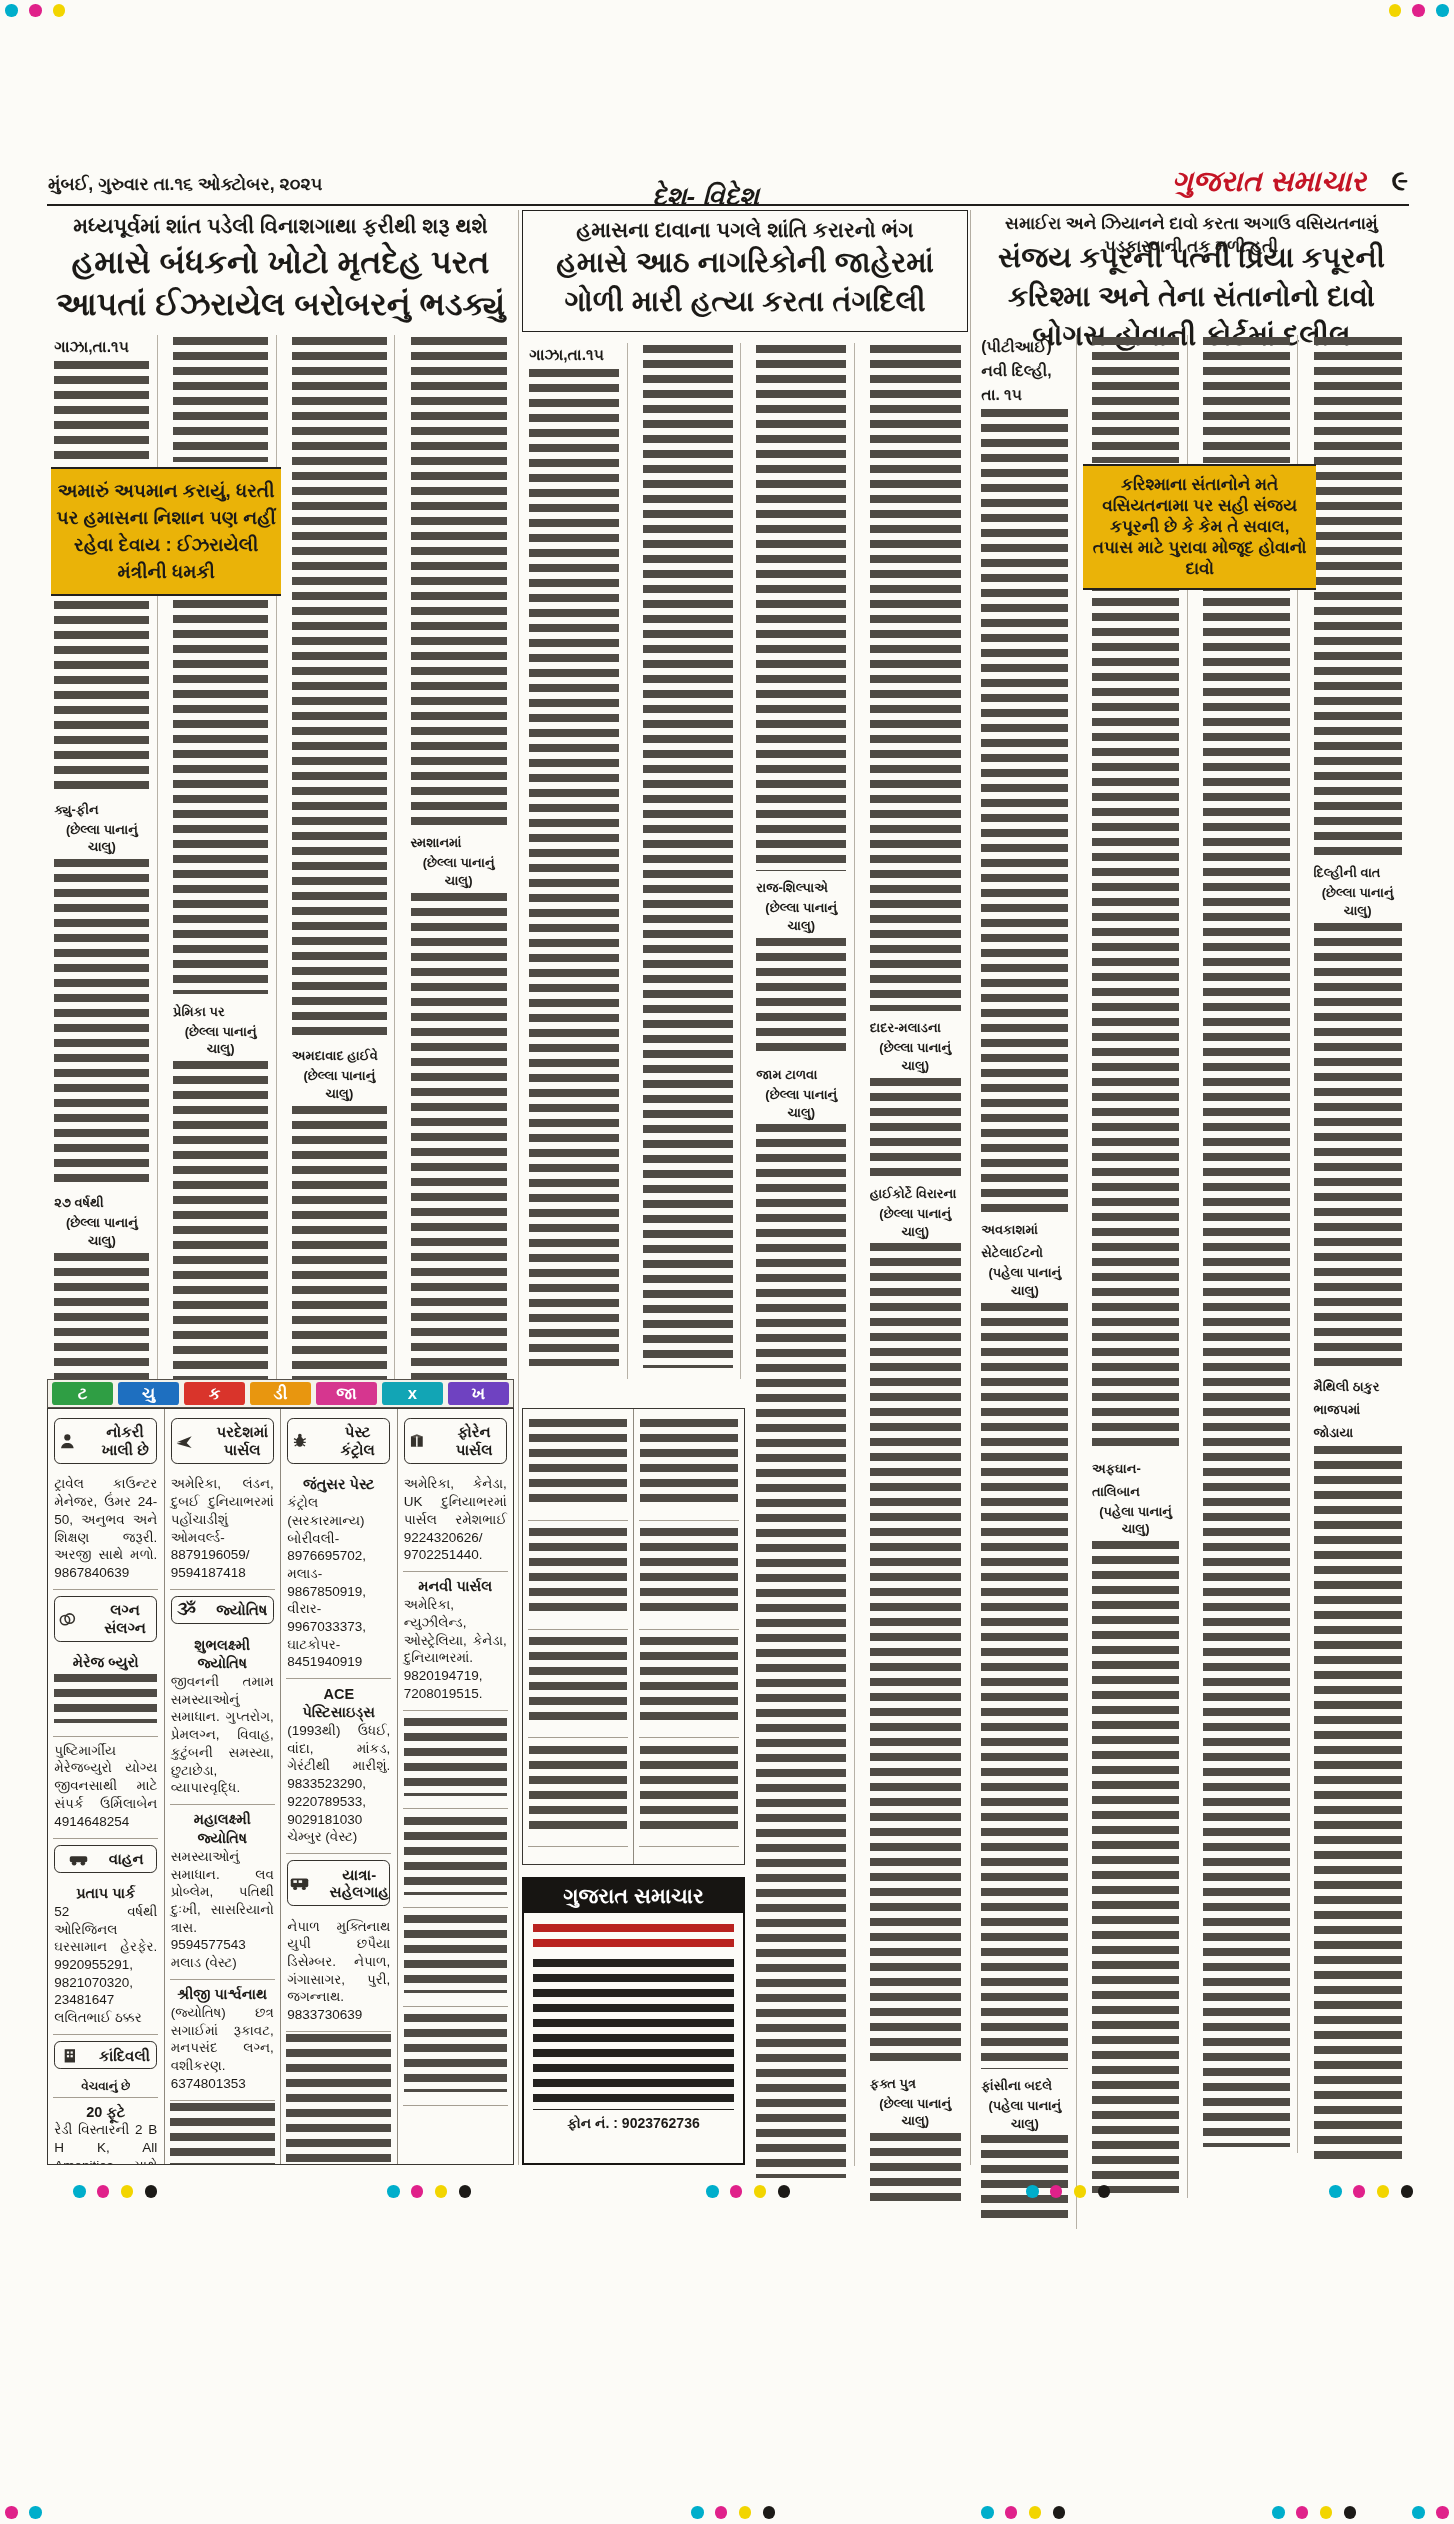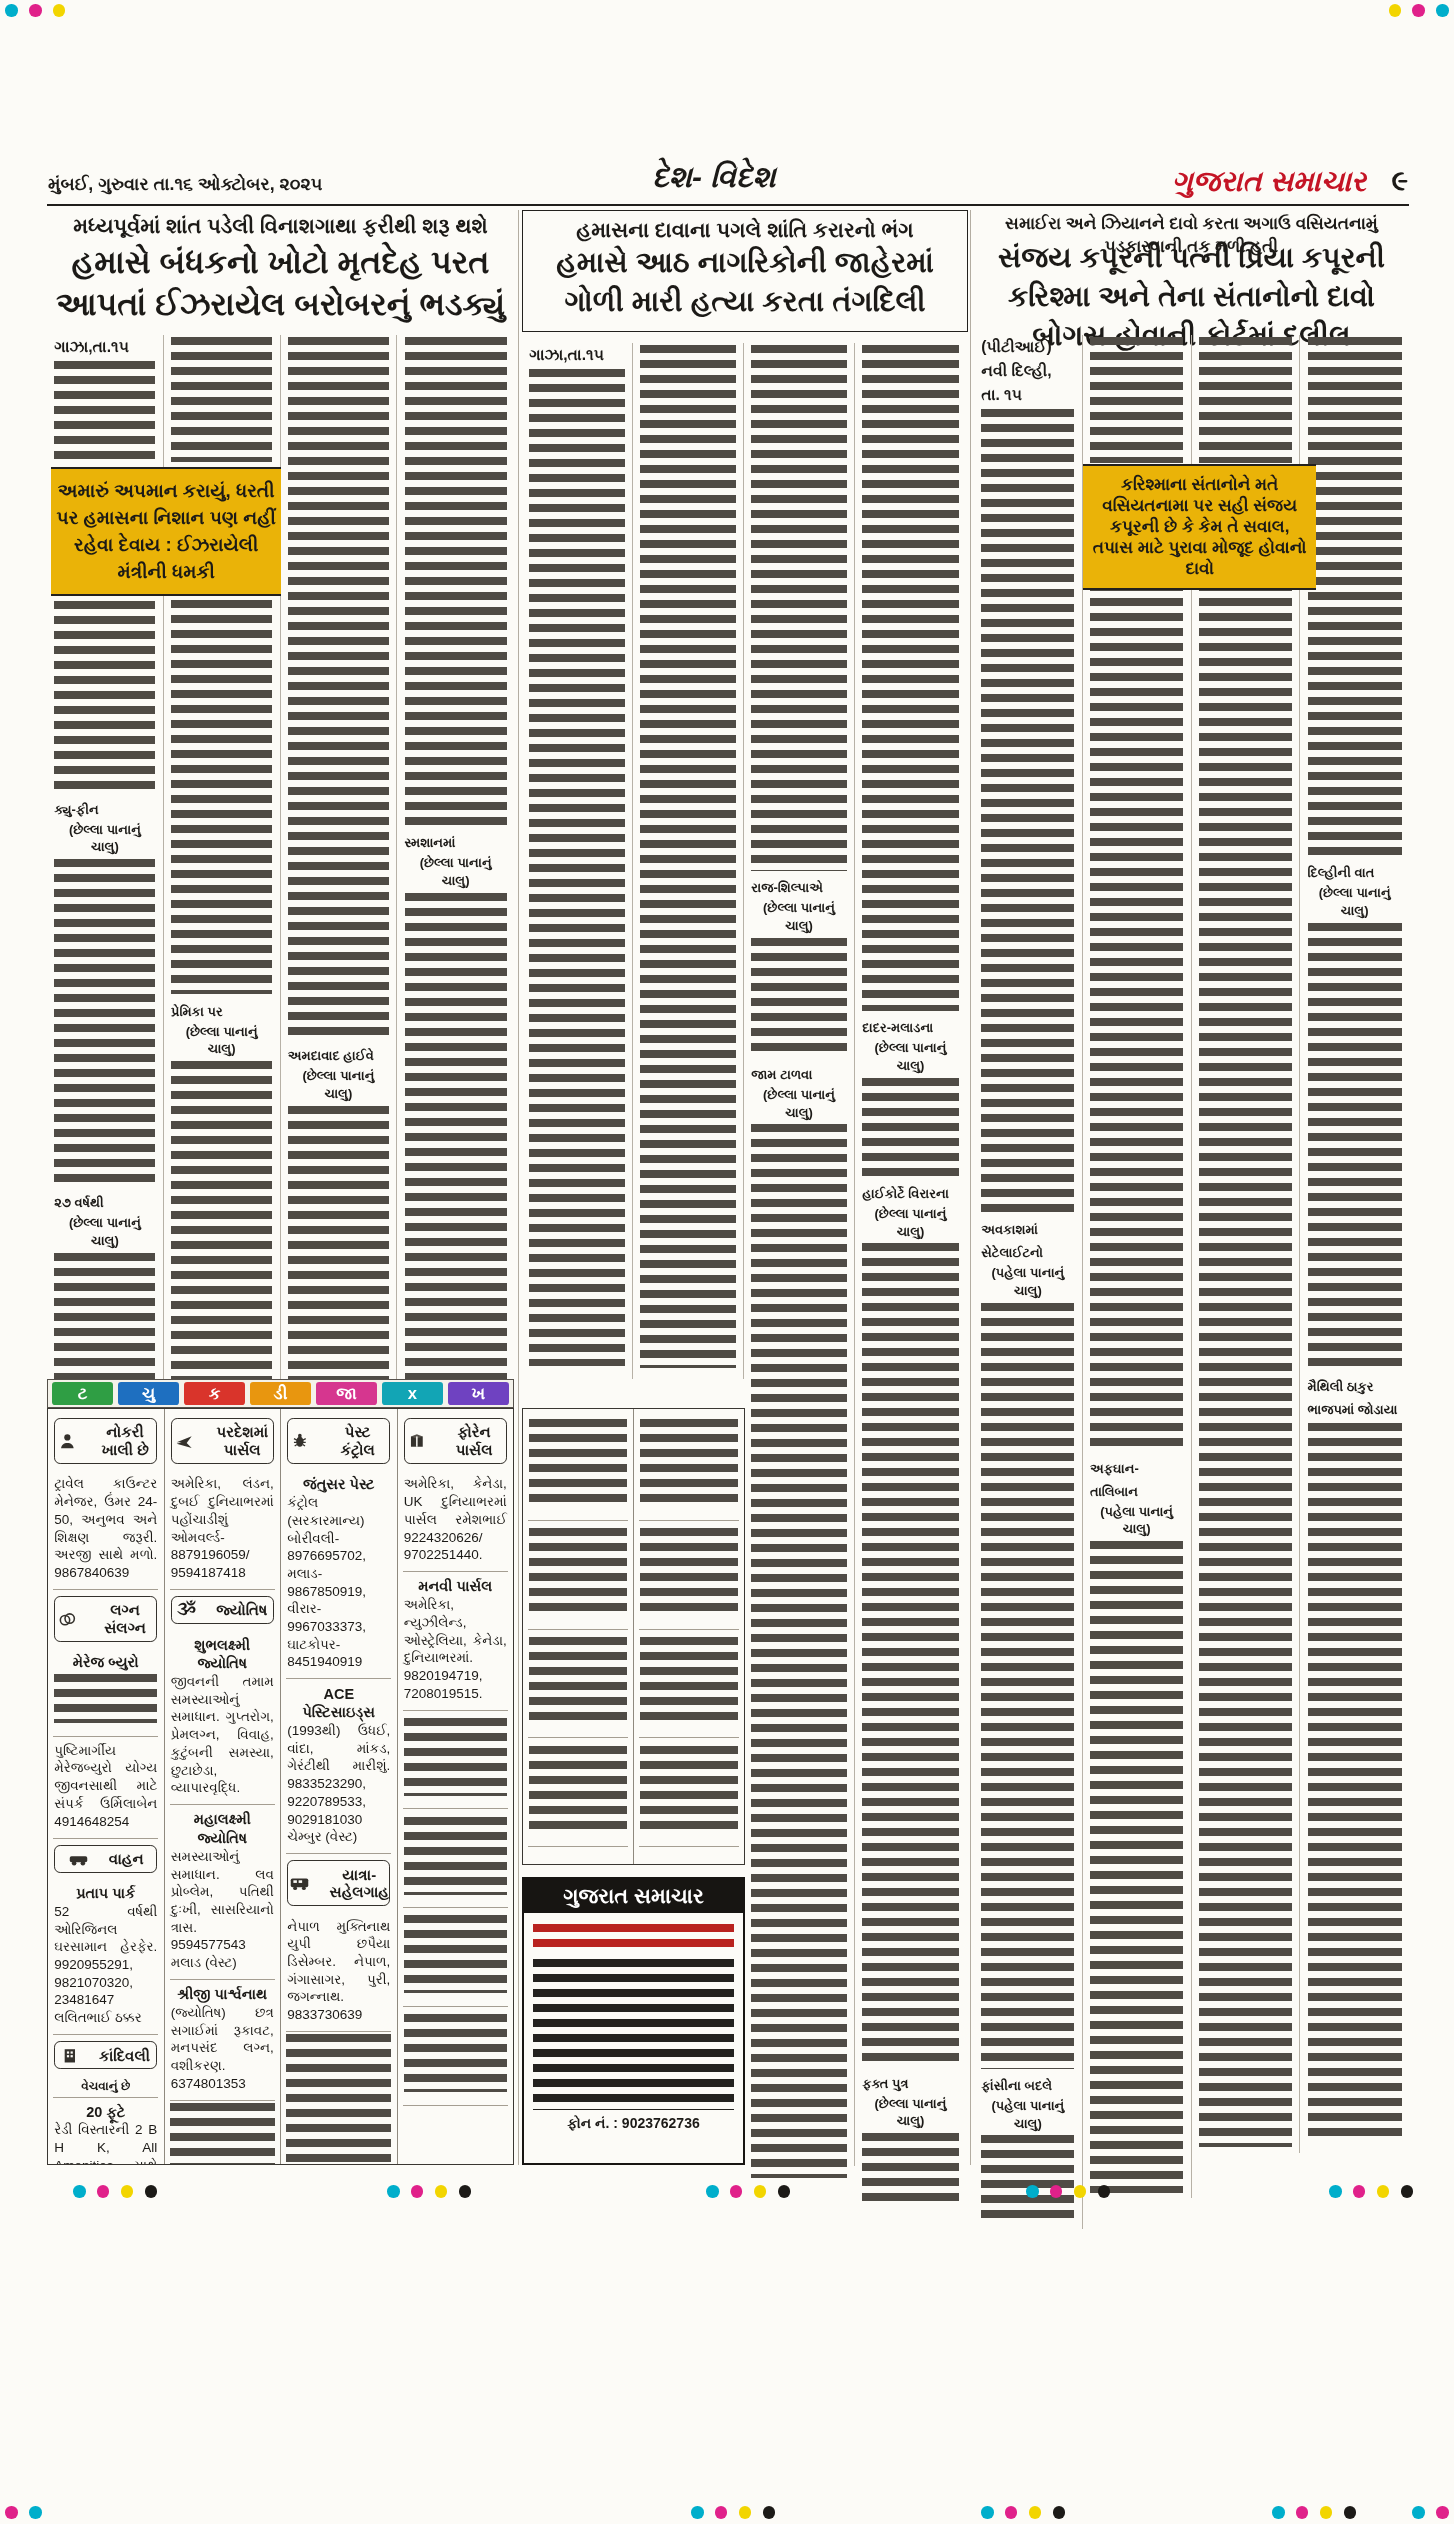--- a/index.html
+++ b/index.html
@@ -1,29 +1,29 @@
 <!DOCTYPE html>
 <html style="--color-masthead: #c41425; --color-cyan: #00aecb; --color-magenta: #e0218a; --color-yellow: #f2d500; --color-black: #1c1a17;font-size:8.3px"><head>
 <meta charset="utf-8">
 <style>
   html,body{margin:0;padding:0;background:#d8d6d0;}
   .page{position:relative;width:1454px;height:2525px;background:#fcfbf7;overflow:hidden;
         font-family:"Liberation Sans","DejaVu Sans",sans-serif;color:#1c1a17;}
   
   .hdr-date{position:absolute;left:48px;top:174px;font-size:17.7px;font-weight:bold;}
-  .hdr-section{position:absolute;left:652px;top:160px;font-size:30px;font-weight:bold;font-style:italic;}
+  .hdr-section{position:absolute;left:652px;top:181px;font-size:26px;font-weight:bold;font-style:italic;}
   .hdr-masthead{position:absolute;right:88px;top:165px;font-size:29px;font-weight:bold;color:var(--color-masthead,#c41425);font-style:italic;}
   .hdr-pageno{position:absolute;right:46px;top:165px;font-size:28px;font-weight:bold;}
   .hdr-rule{position:absolute;left:47px;top:204px;width:1362px;height:1.6px;background:#201e1b;}
   
   .vsep{position:absolute;top:210px;width:1px;height:1955px;background:#b3ada2;}
   
   .kicker{position:absolute;text-align:center;font-weight:bold;}
   .headline{position:absolute;text-align:center;font-weight:bold;}
-  .cols{position:absolute;display:flex;align-items:flex-start;}
+  .cols{position:absolute;display:flex;align-items:flex-start;gap:8px;}
   .col{position:relative;box-sizing:border-box;padding:0 7.3px;border-right:0.5px solid #b7b1a6;}
   .col:last-child{border-right:none;}
   .ts{background-image:repeating-linear-gradient(180deg,var(--tsc,#4f4b45) 0 8.3px,transparent 8.3px 15px);
       margin:2.1px 0 5.2px;}
   .ts.dark{--tsc:#24221f;}
   .ts.red{--tsc:#b9231f;}
   .spacer{}
   .dateline{font-weight:bold;font-size:15.6px;line-height:24px;}
   .sec{font-weight:bold;font-size:13px;line-height:23px;margin-top:2.1px;}
   .cont{font-weight:bold;text-align:center;font-size:13px;line-height:17.7px;margin-bottom:3.1px;}

